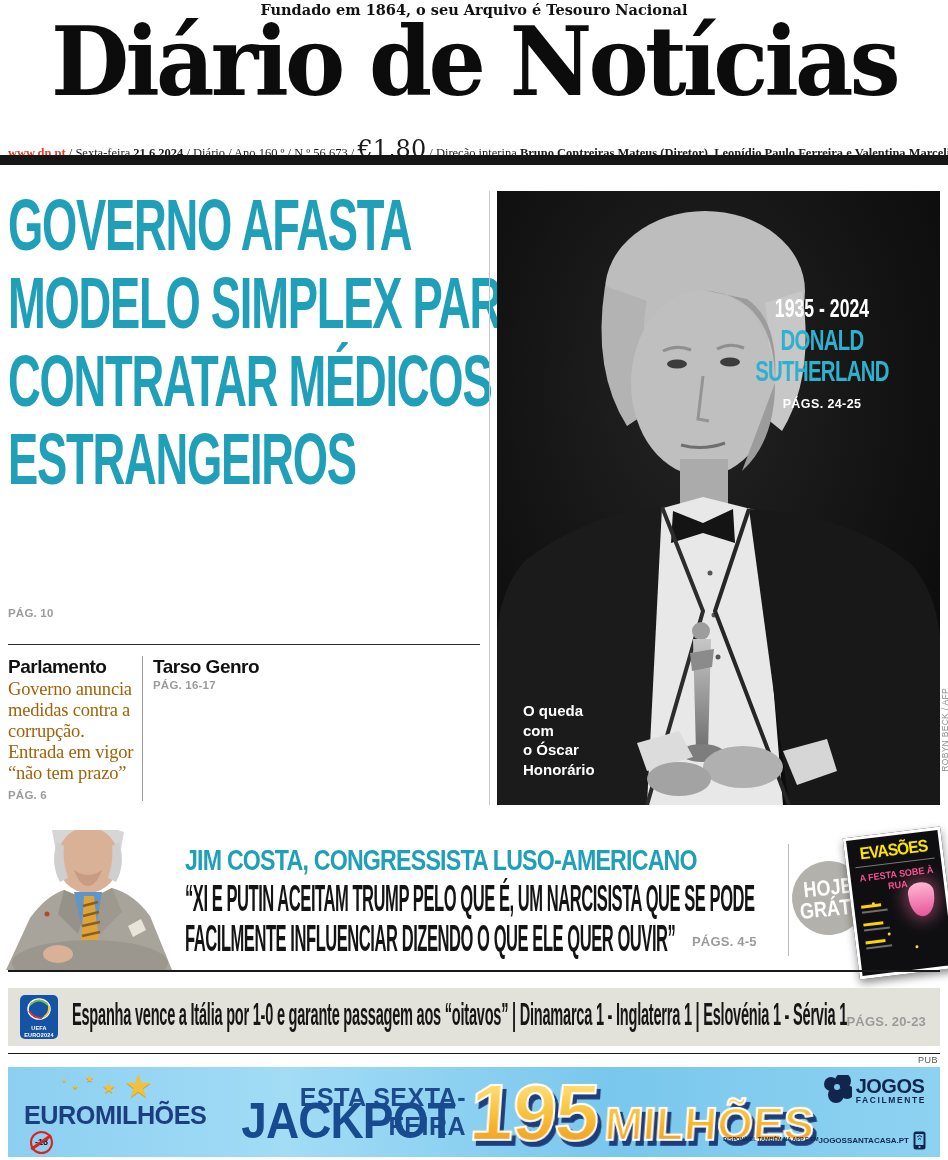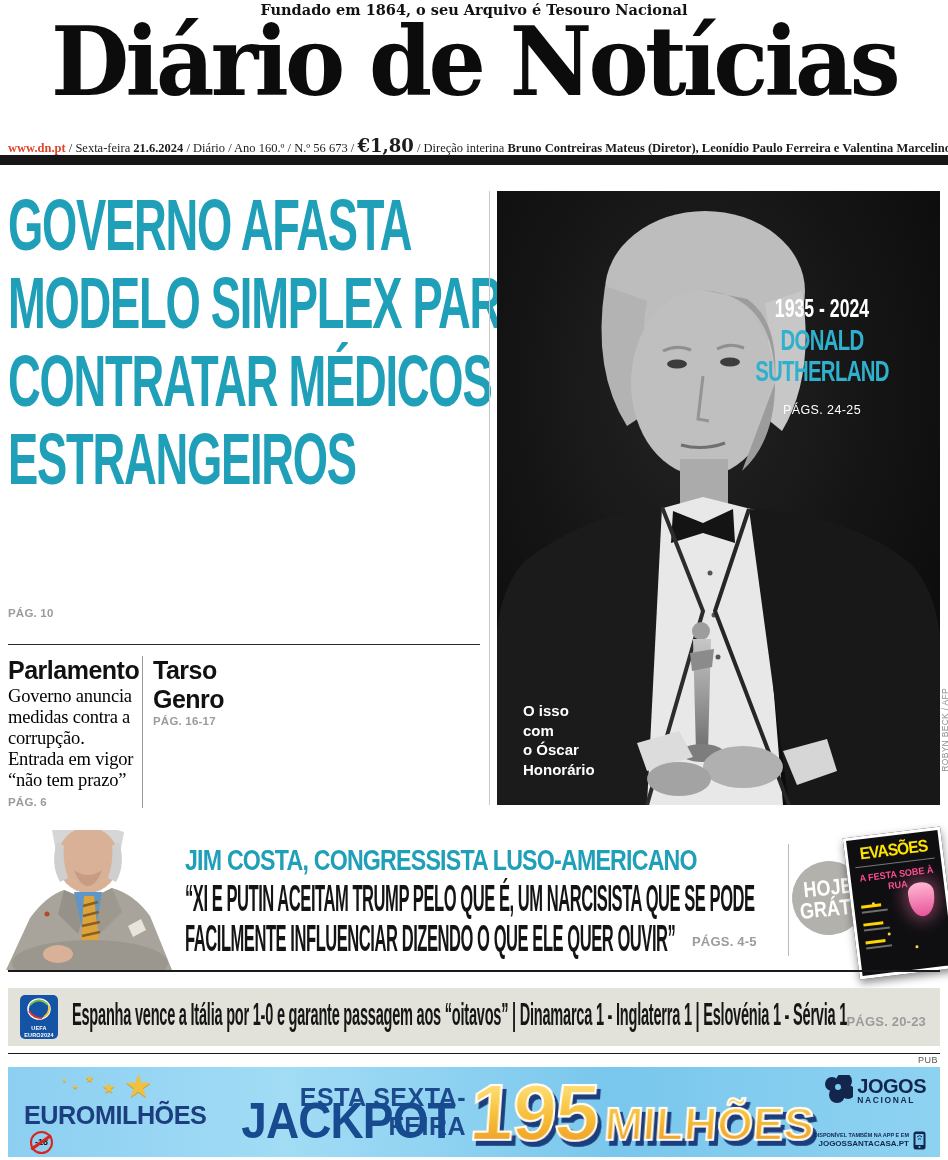--- a/index.html
+++ b/index.html
@@ -9,50 +9,50 @@
   .tagline{position:absolute;top:1px;left:0;width:100%;text-align:center;
            font-family:"DejaVu Serif",serif;font-weight:bold;font-size:14.5px;color:#121212;}
   .m-title{position:absolute;top:12px;left:0;width:100%;text-align:center;white-space:nowrap;
            font-family:"DejaVu Serif",serif;font-weight:bold;font-size:96px;line-height:1.05;
            letter-spacing:-4px;color:#0c0c0c;}
   .m-title .fit{display:inline-block;transform:scaleX(.94);transform-origin:center;}
   .dateline{position:absolute;top:135px;left:8px;right:8px;white-space:nowrap;
             font-family:"Liberation Serif",serif;font-size:12.5px;color:#1c1c1c;}
   .dl-url{color:#e0442b;font-weight:bold;}
   .dl-b{font-weight:bold;}
-  .dl-price{font-family:"DejaVu Serif",serif;font-weight:bold;font-size:18px;}
+  .dl-price{font-family:"DejaVu Serif",serif;font-weight:normal;font-size:24px;}
   .black-bar{position:absolute;top:155px;left:0;width:948px;height:10px;background:#161616;}
   
   .headline{position:absolute;top:186px;left:8px;transform:scaleX(.63);transform-origin:top left;}
   .hl-line{display:block;white-space:nowrap;font-weight:bold;font-size:72px;line-height:78px;
            letter-spacing:-2px;color:#1f9fb8;}
   .lede{position:absolute;top:511px;left:8px;width:478px;margin:0;
         font-family:"Liberation Serif",serif;font-size:20.5px;line-height:1.14;color:#1e1e1e;}
   .kicker{font-family:"Liberation Sans",sans-serif;font-weight:bold;font-size:20px;
           letter-spacing:-.3px;color:#e3492e;}
   .pageref{font-family:"Liberation Sans",sans-serif;font-weight:bold;font-size:11.5px;
            color:#9b9b9b;letter-spacing:.2px;}
   .story-pref{position:absolute;top:607px;left:8px;}
   .story-rule{position:absolute;top:644px;left:8px;width:472px;height:0;border-top:1px solid #2b2b2b;}
   .briefs{position:absolute;top:656px;left:8px;width:478px;display:grid;
           grid-template-columns:134px 136px 1fr;}
   .brief{padding-right:8px;}
   .brief + .brief{border-left:1px solid #9a9a9a;padding-left:10px;}
-  .brief h3{margin:0 0 1px;font-size:25px;letter-spacing:-.5px;color:#111;}
+  .brief h3{margin:0 0 1px;font-size:19px;letter-spacing:-.5px;color:#111;}
   .brief p{margin:0 0 6px;font-family:"Liberation Serif",serif;font-size:18.5px;
-           line-height:1.13;letter-spacing:-.2px;color:#000000;}
+           line-height:1.13;letter-spacing:-.2px;color:#a16207;}
   
   .col-divider{position:absolute;left:489px;top:191px;width:1px;height:614px;background:#c9c9c9;}
   .photo{position:absolute;left:497px;top:191px;width:443px;height:614px;background:#0e0e0e;overflow:hidden;}
   .photo svg{position:absolute;left:0;top:0;}
   .obit-overlay{position:absolute;top:102px;right:8px;width:220px;text-align:center;}
   .years{display:block;color:#fff;font-weight:bold;font-size:26px;transform:scaleX(.68);}
   .oname{display:block;color:#2fb0cd;font-weight:bold;font-size:30px;line-height:1.04;
          letter-spacing:-1px;transform:scaleX(.68);}
-  .opref{display:block;color:#fff;font-weight:normal;font-size:12.5px;margin-top:17px;letter-spacing:.4px;}
+  .opref{display:block;color:#fff;font-weight:bold;font-size:12.5px;margin-top:11px;letter-spacing:.4px;}
   .photo-caption{position:absolute;left:26px;bottom:26px;color:#fff;font-weight:bold;
                  font-size:15px;line-height:1.3;}
   .photo-caption span{display:block;}
   .photo-credit{position:absolute;left:940px;top:688px;font-size:8.5px;color:#8d8d8d;
                 writing-mode:vertical-rl;transform:rotate(180deg);letter-spacing:.3px;}
   
   .interview{position:absolute;top:830px;left:0;width:948px;height:140px;}
   .jim{position:absolute;left:0;top:0;}
   .int-kicker{position:absolute;left:185px;top:14px;margin:0;white-space:nowrap;
               font-size:29px;font-weight:bold;letter-spacing:-1px;color:#1f9fb8;
@@ -113,21 +113,21 @@
              background:linear-gradient(180deg,#ffe07a 15%,#f6bd37 55%,#ef9b24 90%);
              -webkit-background-clip:text;background-clip:text;-webkit-text-fill-color:transparent;
              -webkit-text-stroke:2px #fff;filter:drop-shadow(4px 5px 0 #1c3e7e);}
   .ad-amount .num{font-size:80px;line-height:88px;}
   .ad-amount .unit{font-size:46px;margin-left:8px;letter-spacing:0;}
   .jogos{position:absolute;right:14px;top:8px;display:flex;align-items:center;gap:4px;}
   .jl{display:flex;flex-direction:column;line-height:1;}
   .jl-top{font-size:20px;font-weight:bold;color:#12264d;letter-spacing:-.5px;}
   .jl-bottom{font-size:8.5px;font-weight:bold;color:#12264d;letter-spacing:1.6px;}
   .small-print{position:absolute;right:14px;bottom:7px;display:flex;align-items:center;gap:4px;}
-  .sp-lines{display:flex;flex-direction:column;text-align:right;color:#12264d;line-height:1.25;}
+  .sp-lines{display:flex;flex-direction:row;text-align:right;color:#12264d;line-height:1.25;}
   .sp1{font-size:5.5px;font-weight:bold;}
   .sp2{font-size:8px;font-weight:bold;}
 </style>
 </head>
 <body>
 
 <div id="page">
 
   <div class="tagline">Fundado em 1864, o seu Arquivo é Tesouro Nacional</div>
   <div class="m-title"><span class="fit">Diário de Notícias</span></div>
@@ -200,21 +200,21 @@
       <ellipse cx="182" cy="588" rx="32" ry="17" fill="#a3a3a3"></ellipse>
       <path d="M286,560 L330,548 L340,580 L300,594 Z" fill="#d6d6d6"></path>
     </svg>
     <div class="obit-overlay">
       <span class="years">1935 - 2024</span>
       <span class="oname">DONALD</span>
       <span class="oname">SUTHERLAND</span>
       <span class="opref">PÁGS. 24-25</span>
     </div>
     <div class="photo-caption">
-      <span>O isso</span>
+      <span>O queda</span>
       <span>com</span>
       <span>o Óscar</span>
       <span>Honorário</span>
     </div>
   </div>
   <div class="photo-credit">ROBYN BECK / AFP</div>
 
   <div class="interview">
     <svg class="jim" width="178" height="140" viewBox="0 0 178 140">
       <path d="M52,0 Q88,-10 124,2 L120,24 Q88,10 56,22 Z" fill="#d6d6d6"></path>
@@ -292,21 +292,21 @@
     <div class="jogos">
       <svg width="30" height="30" viewBox="0 0 30 30">
         <circle cx="9" cy="9" r="7" fill="#12264d"></circle>
         <circle cx="21" cy="6" r="8" fill="#12264d"></circle>
         <circle cx="14" cy="20" r="8" fill="#12264d"></circle>
         <circle cx="25" cy="17" r="7" fill="#12264d"></circle>
         <circle cx="15" cy="12" r="3" fill="#7cc9ee"></circle>
       </svg>
       <div class="jl">
         <span class="jl-top">JOGOS</span>
-        <span class="jl-bottom">NACIONAL</span>
+        <span class="jl-bottom">FACILMENTE</span>
       </div>
     </div>
     <div class="small-print">
       <div class="sp-lines">
         <span class="sp1">DISPONÍVEL TAMBÉM NA APP E EM</span>
         <span class="sp2">JOGOSSANTACASA.PT</span>
       </div>
       <svg width="13" height="19" viewBox="0 0 13 19">
         <rect x="0.5" y="0.5" width="12" height="18" rx="2.5" fill="#12264d"></rect>
         <rect x="2.5" y="3" width="8" height="11" fill="#7cc9ee"></rect>

